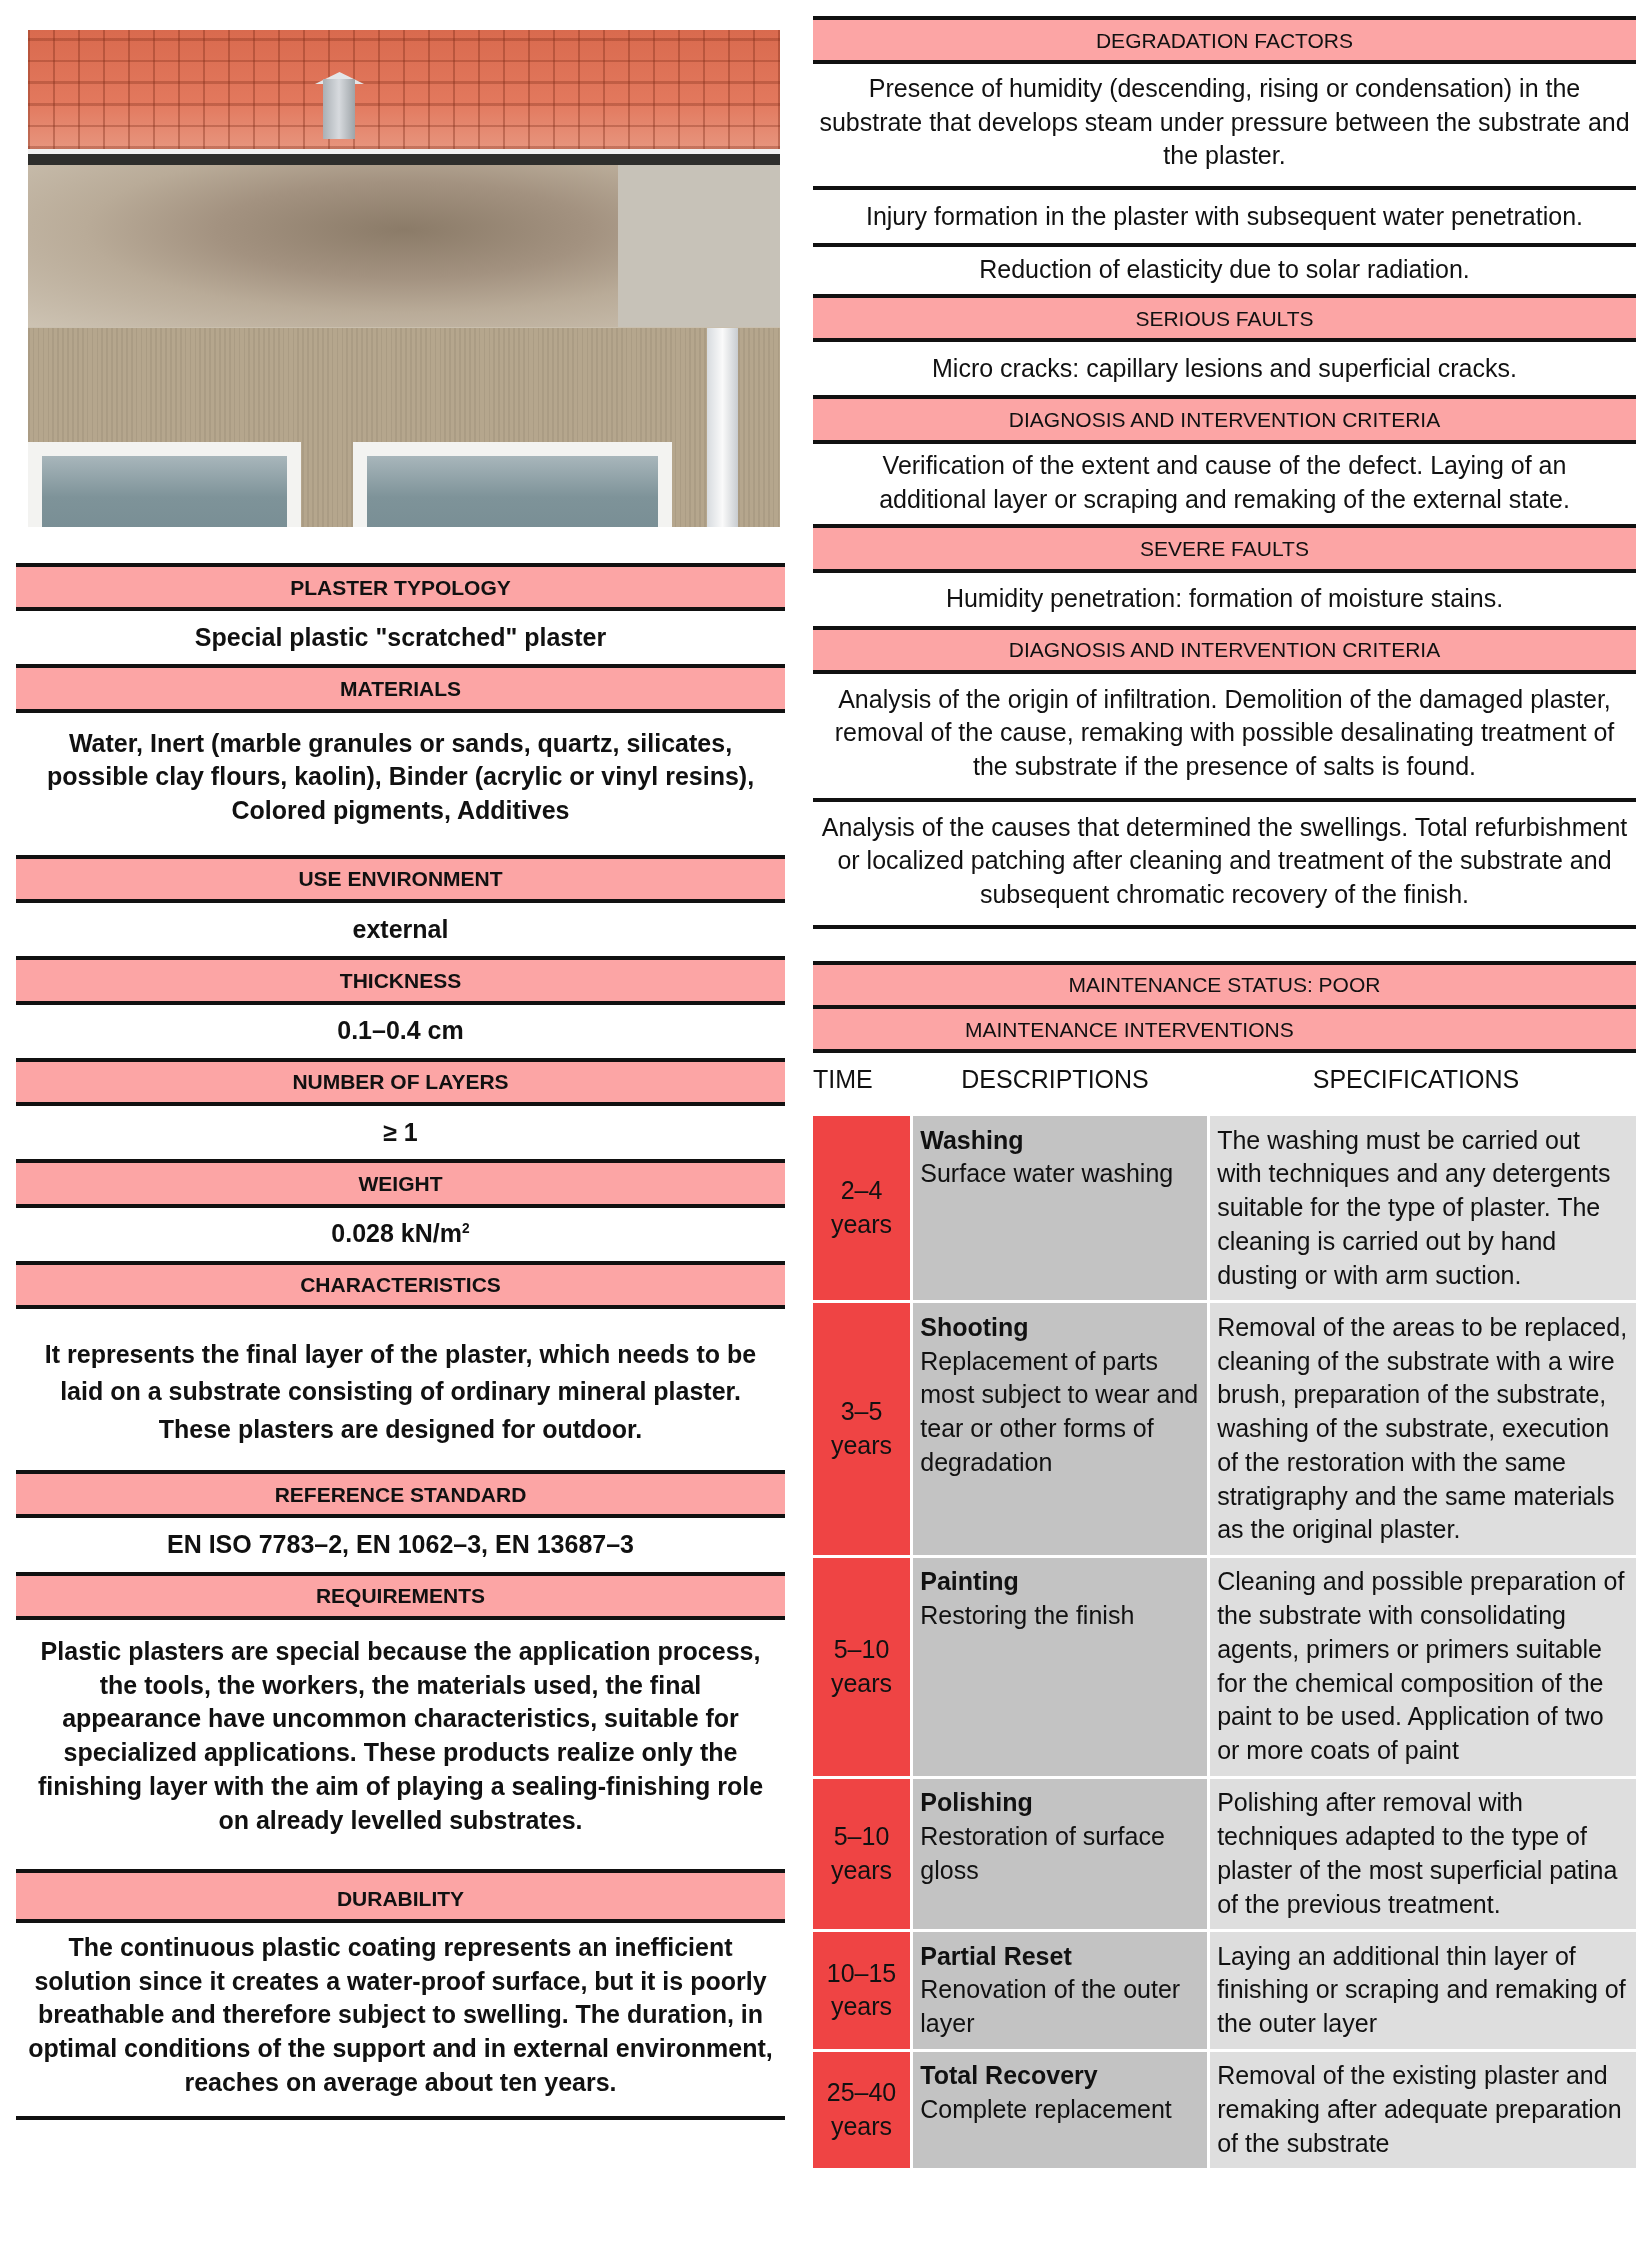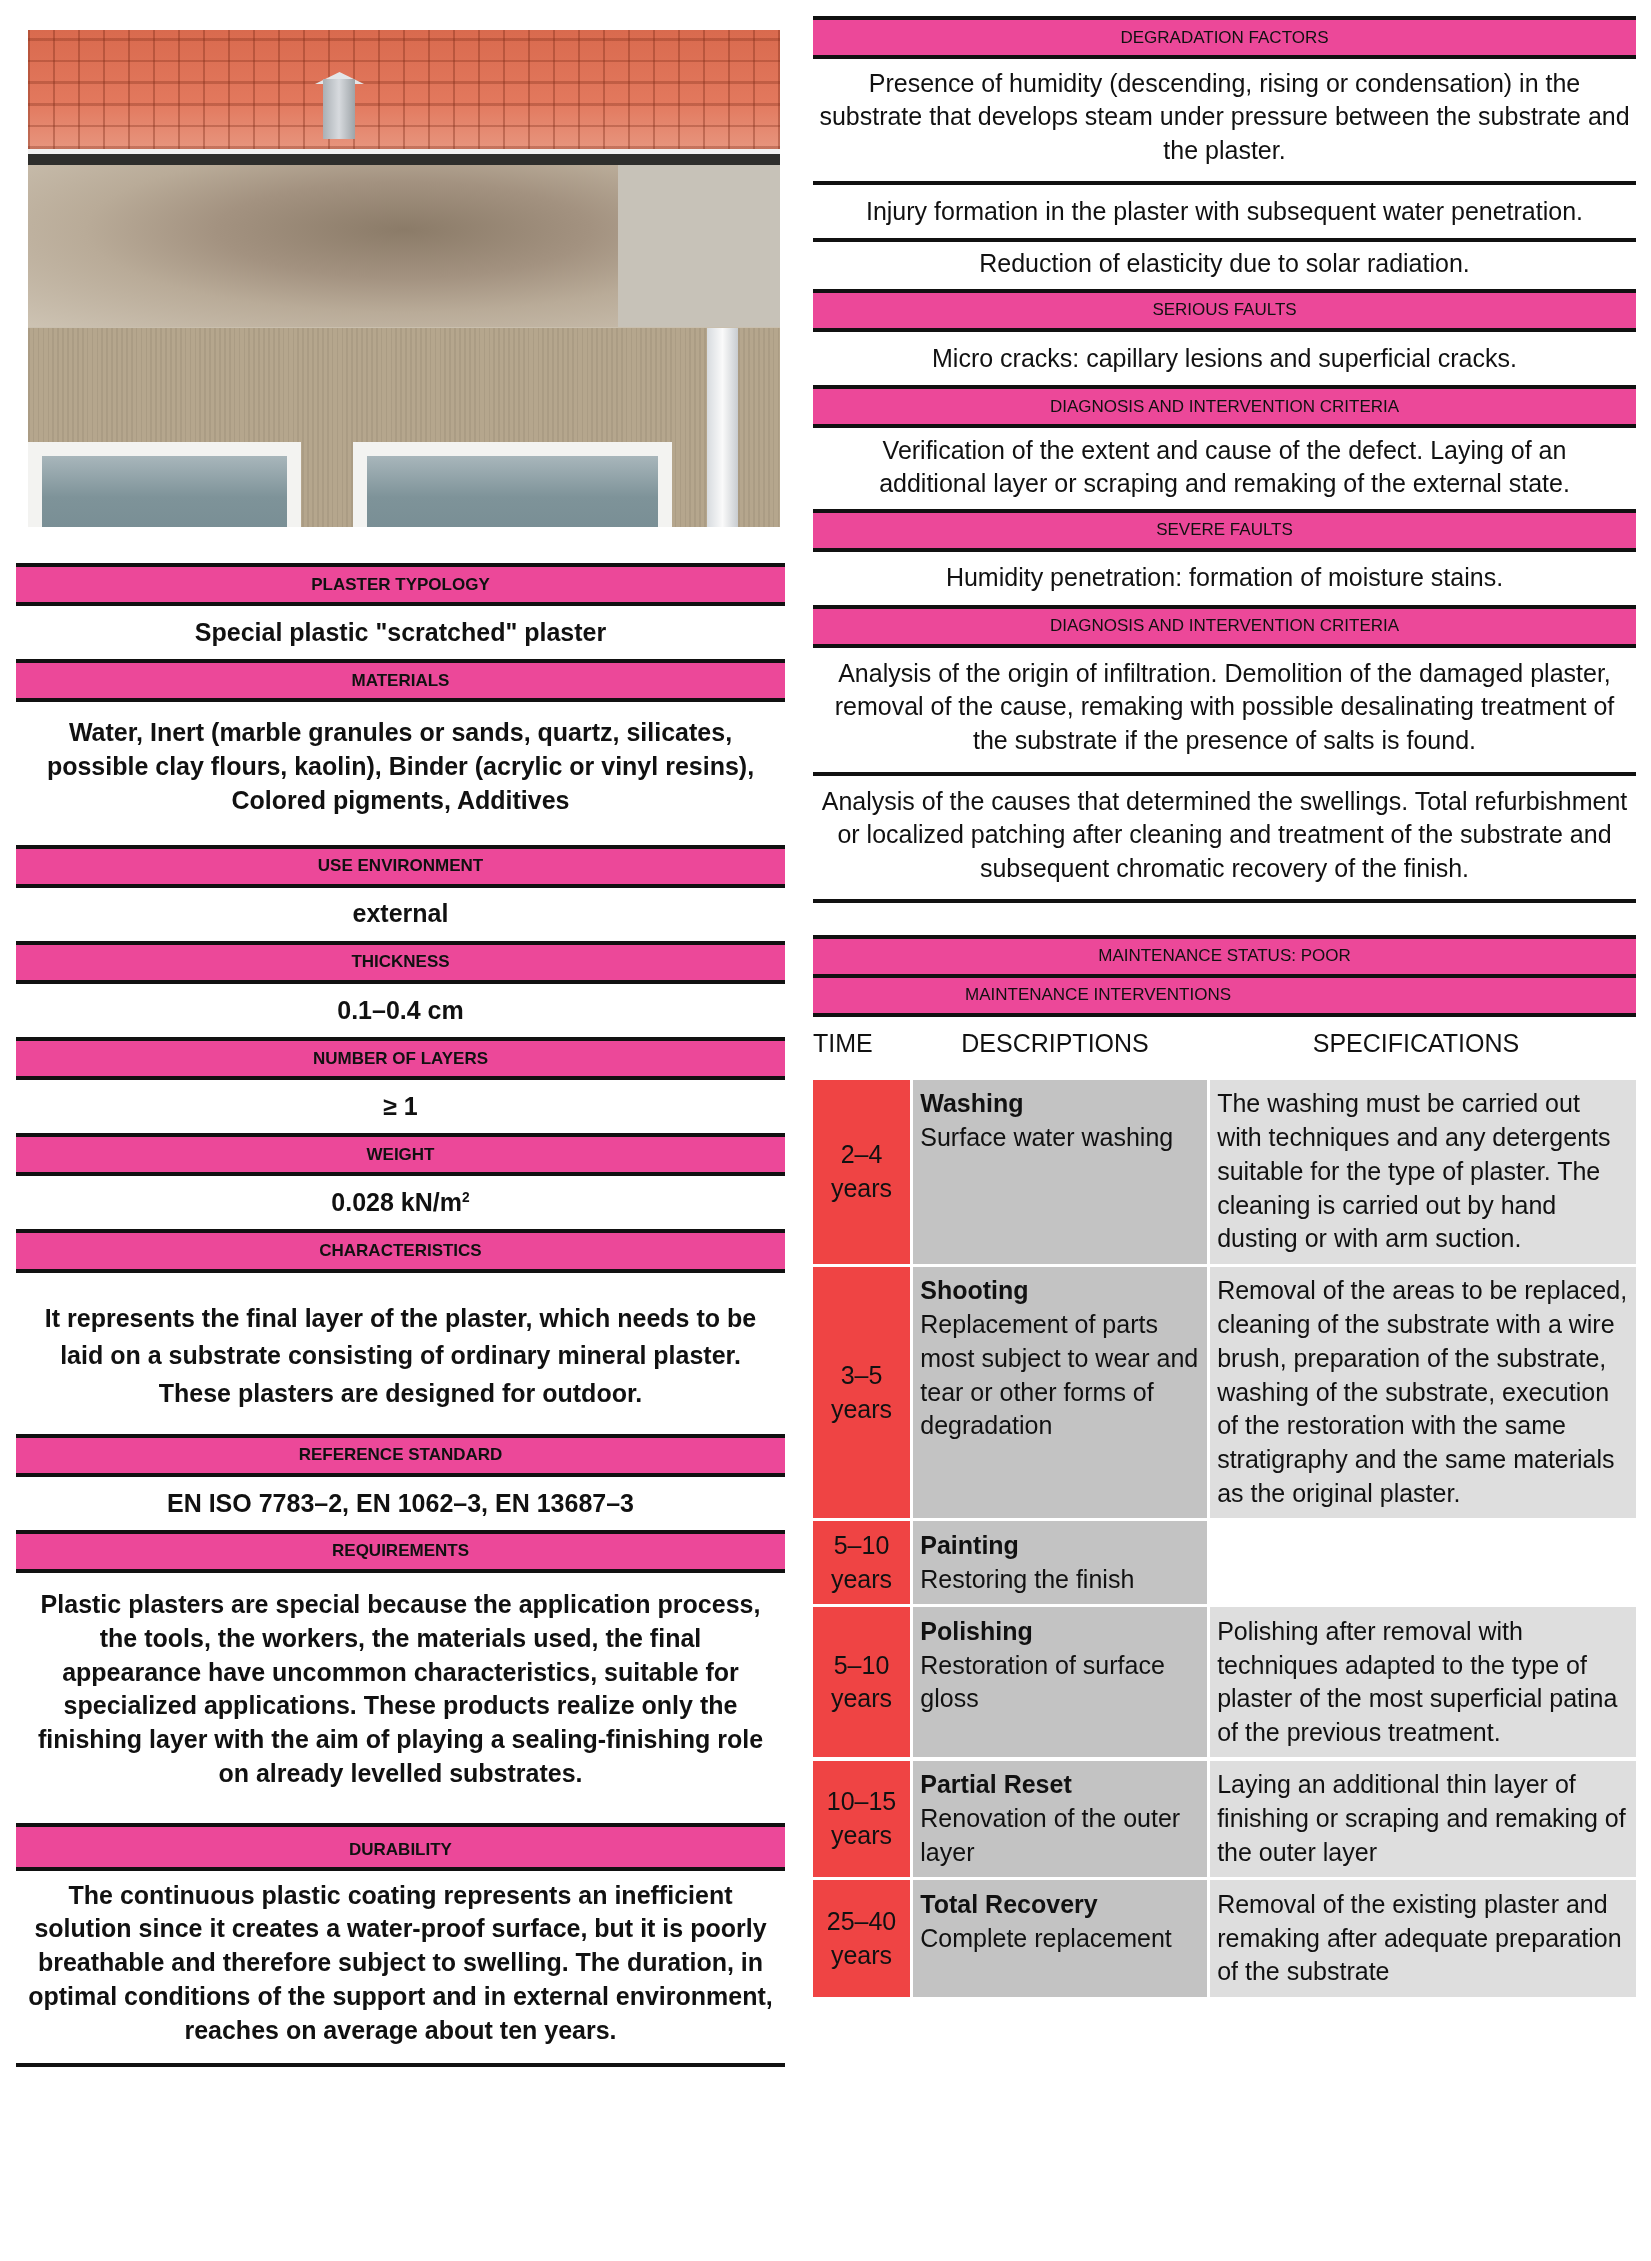--- a/index.html
+++ b/index.html
@@ -26,22 +26,22 @@
   .photo .cornice-right { position: absolute; right: 0; top: 135px; width: 162px; height: 162px; background: #c7c2b8; }
   .photo .wall { position: absolute; left: 0; top: 298px; width: 100%; height: 199px;
     background: repeating-linear-gradient(90deg, rgba(80,70,55,0.10) 0 1.6px, transparent 1.6px 4.9px), #b5a68d; }
   .photo .window { position: absolute; top: 114px; height: 179px; background: #f3f3f1; }
   .photo .window .glass { position: absolute; left: 14px; top: 14px; right: 14px; bottom: 27px;
     background: linear-gradient(180deg, #a8b6bb 0%, #7e9399 30%, #6f858c 100%); }
   .photo .downpipe { position: absolute; left: 679px; top: 298px; width: 31px; height: 199px; background: linear-gradient(90deg,#d7dbdf,#fafafa,#c8ccd0); }
 
   
   .tbl { width: 100%; }
-  .hdr { background: #ec4899; border-top: 4.9px solid #111; border-bottom: 4.9px solid #111; text-align: center;
-    font-size: 17px; letter-spacing: 0; line-height: 1.3; padding: 6.5px 5.4px; }
+  .hdr { background: #fca5a5; border-top: 4.9px solid #111; border-bottom: 4.9px solid #111; text-align: center;
+    font-size: 21px; letter-spacing: 0; line-height: 1.3; padding: 6.5px 5.4px; }
   .hdr + .hdr { border-top: none; }
   .cell { background: #fff; text-align: center; font-size: 25px; line-height: 1.35; padding: 9.7px 9.7px; }
   .cell + .cell { border-top: 4.9px solid #111; }
   .cell.end { border-bottom: 4.9px solid #111; }
   sup { font-size: 0.55em; }
 
   .left-tbl { margin-top: 36px; }
 
   
   .maint { margin-top: 32px; }
@@ -146,20 +146,21 @@
       <div class="s">The washing must be carried out with techniques and any detergents suitable for the type of plaster. The cleaning is carried out by hand dusting or with arm suction.</div>
     </div>
     <div class="mrow">
       <div class="t">3–5<br>years</div>
       <div class="d"><b>Shooting</b><span>Replacement of parts most subject to wear and tear or other forms of degradation</span></div>
       <div class="s">Removal of the areas to be replaced, cleaning of the substrate with a wire brush, preparation of the substrate, washing of the substrate, execution of the restoration with the same stratigraphy and the same materials as the original plaster.</div>
     </div>
     <div class="mrow">
       <div class="t">5–10<br>years</div>
       <div class="d"><b>Painting</b><span>Restoring the finish</span></div>
+      <div class="s">Cleaning and possible preparation of the substrate with consolidating agents, primers or primers suitable for the chemical composition of the paint to be used. Application of two or more coats of paint</div>
     </div>
     <div class="mrow">
       <div class="t">5–10<br>years</div>
       <div class="d"><b>Polishing</b><span>Restoration of surface gloss</span></div>
       <div class="s">Polishing after removal with techniques adapted to the type of plaster of the most superficial patina of the previous treatment.</div>
     </div>
     <div class="mrow">
       <div class="t">10–15<br>years</div>
       <div class="d"><b>Partial Reset</b><span>Renovation of the outer layer</span></div>
       <div class="s">Laying an additional thin layer of finishing or scraping and remaking of the outer layer</div>

